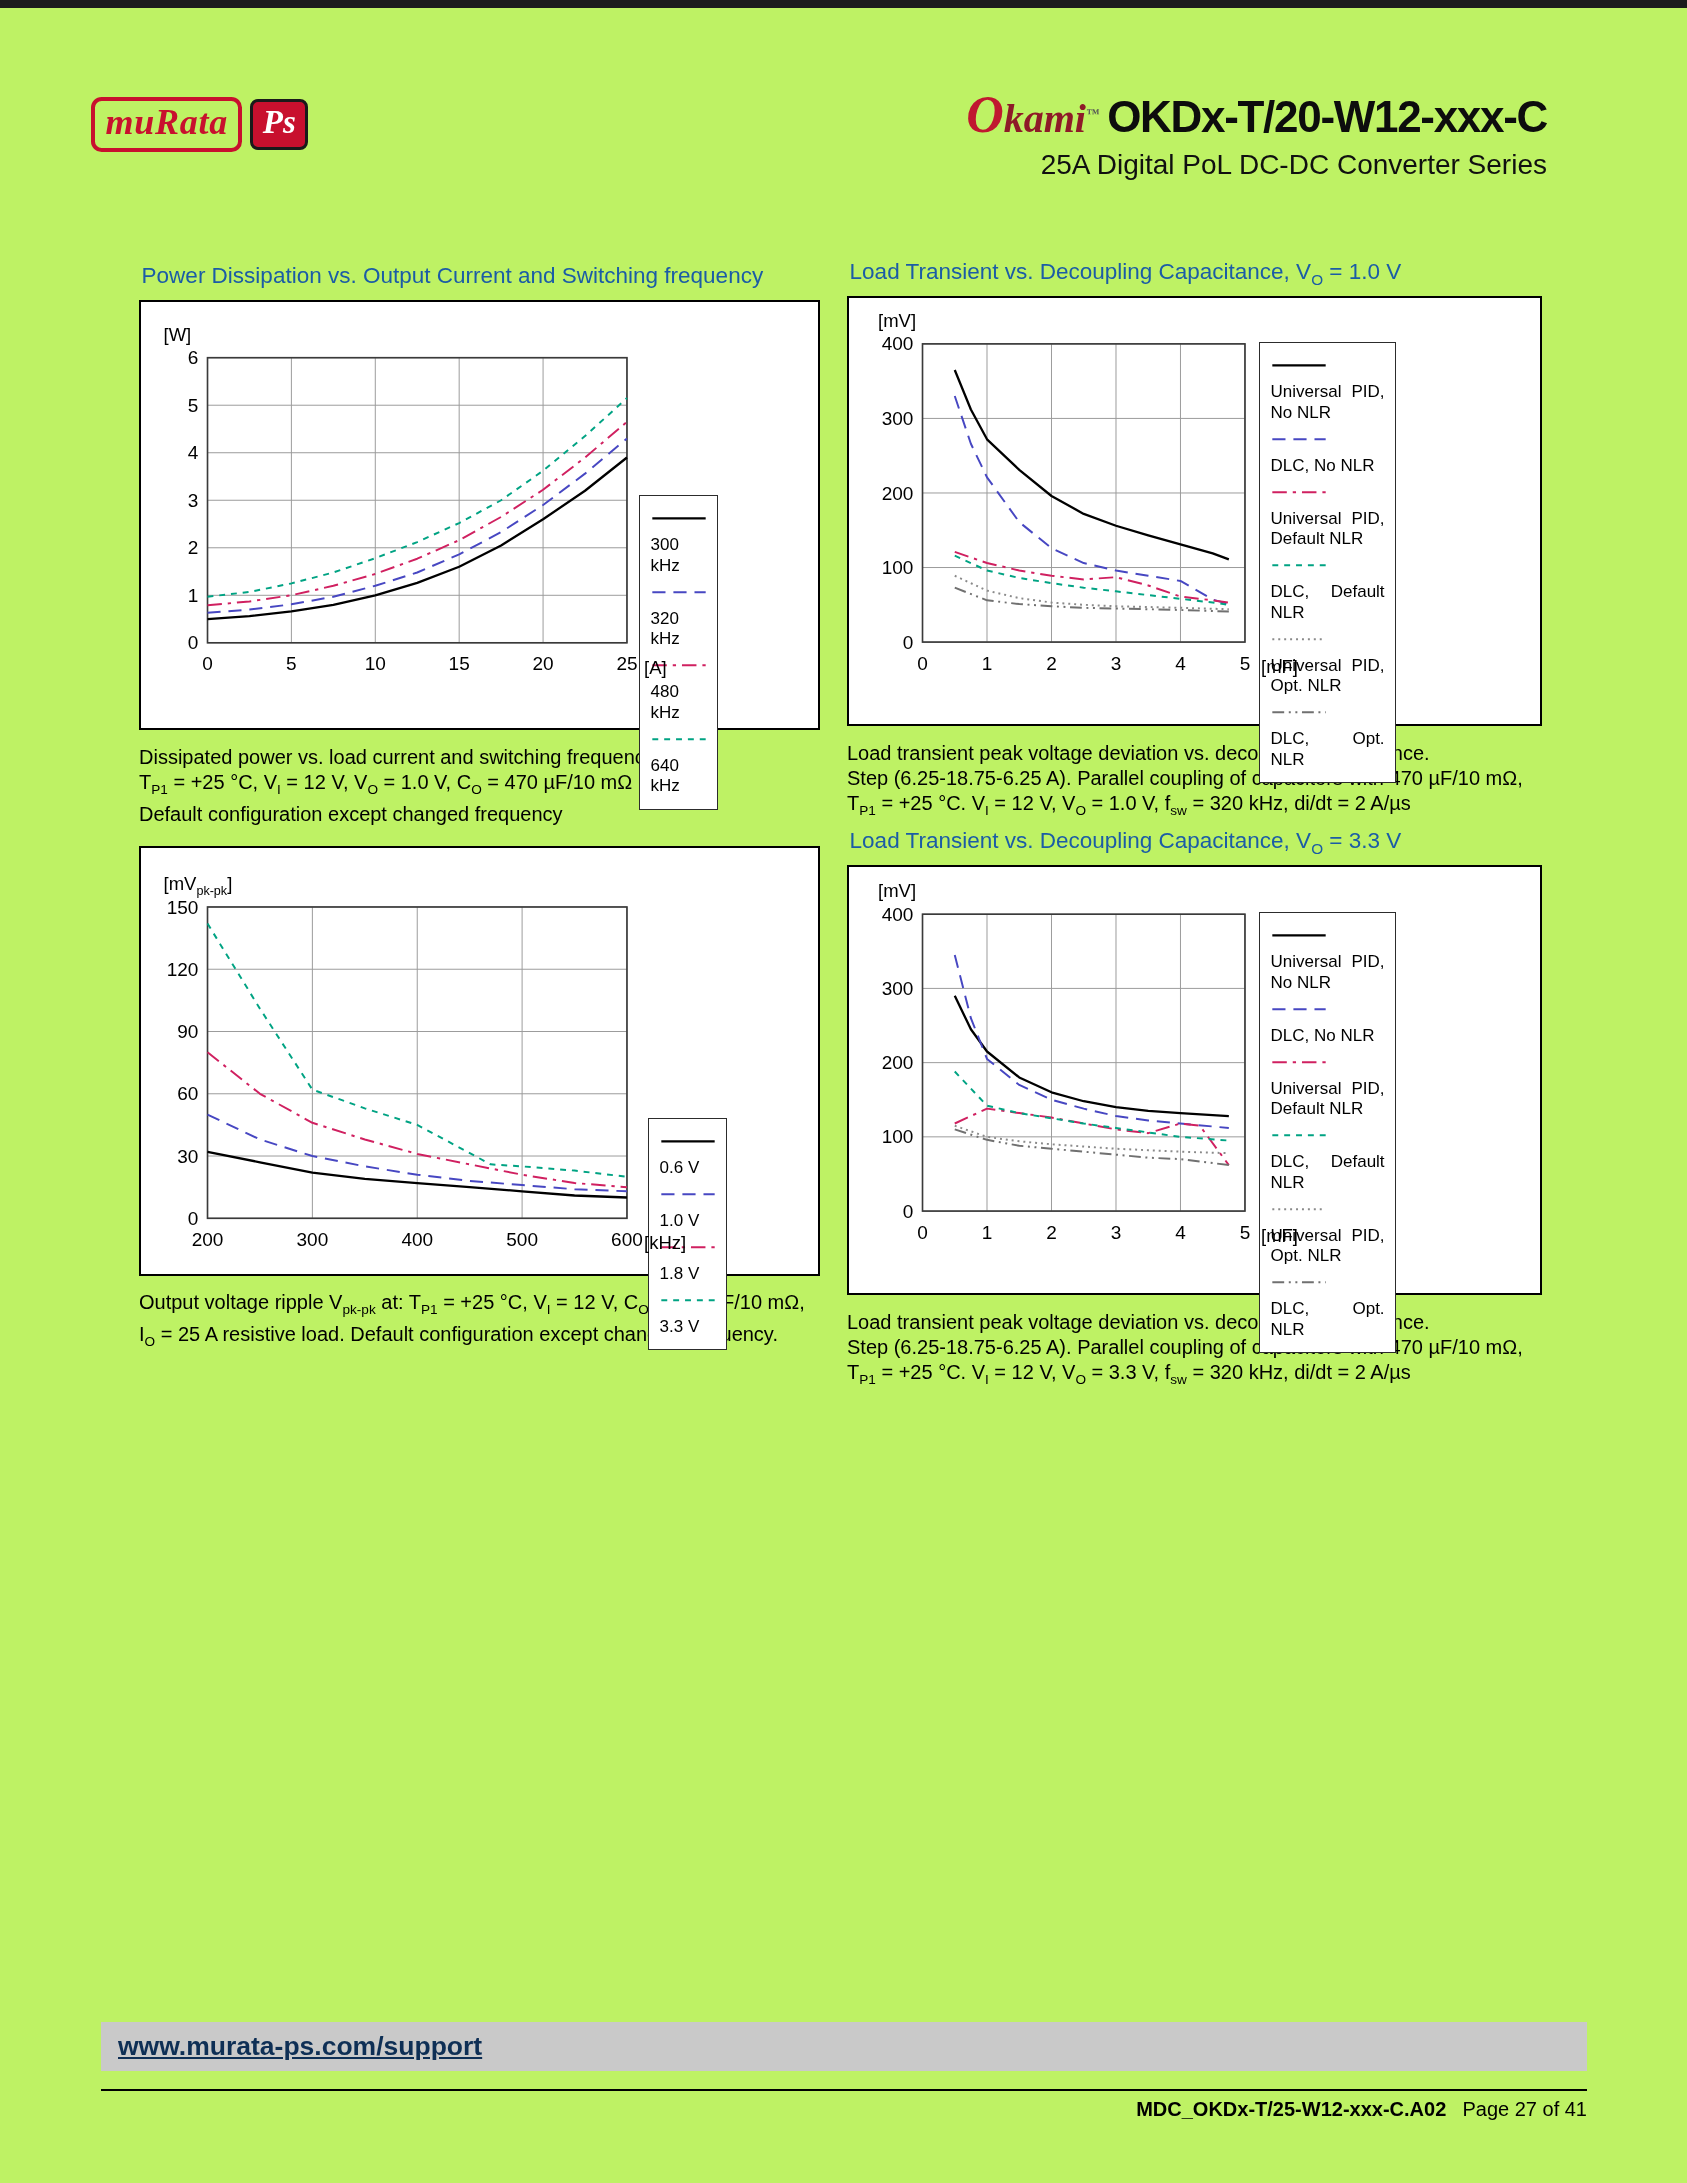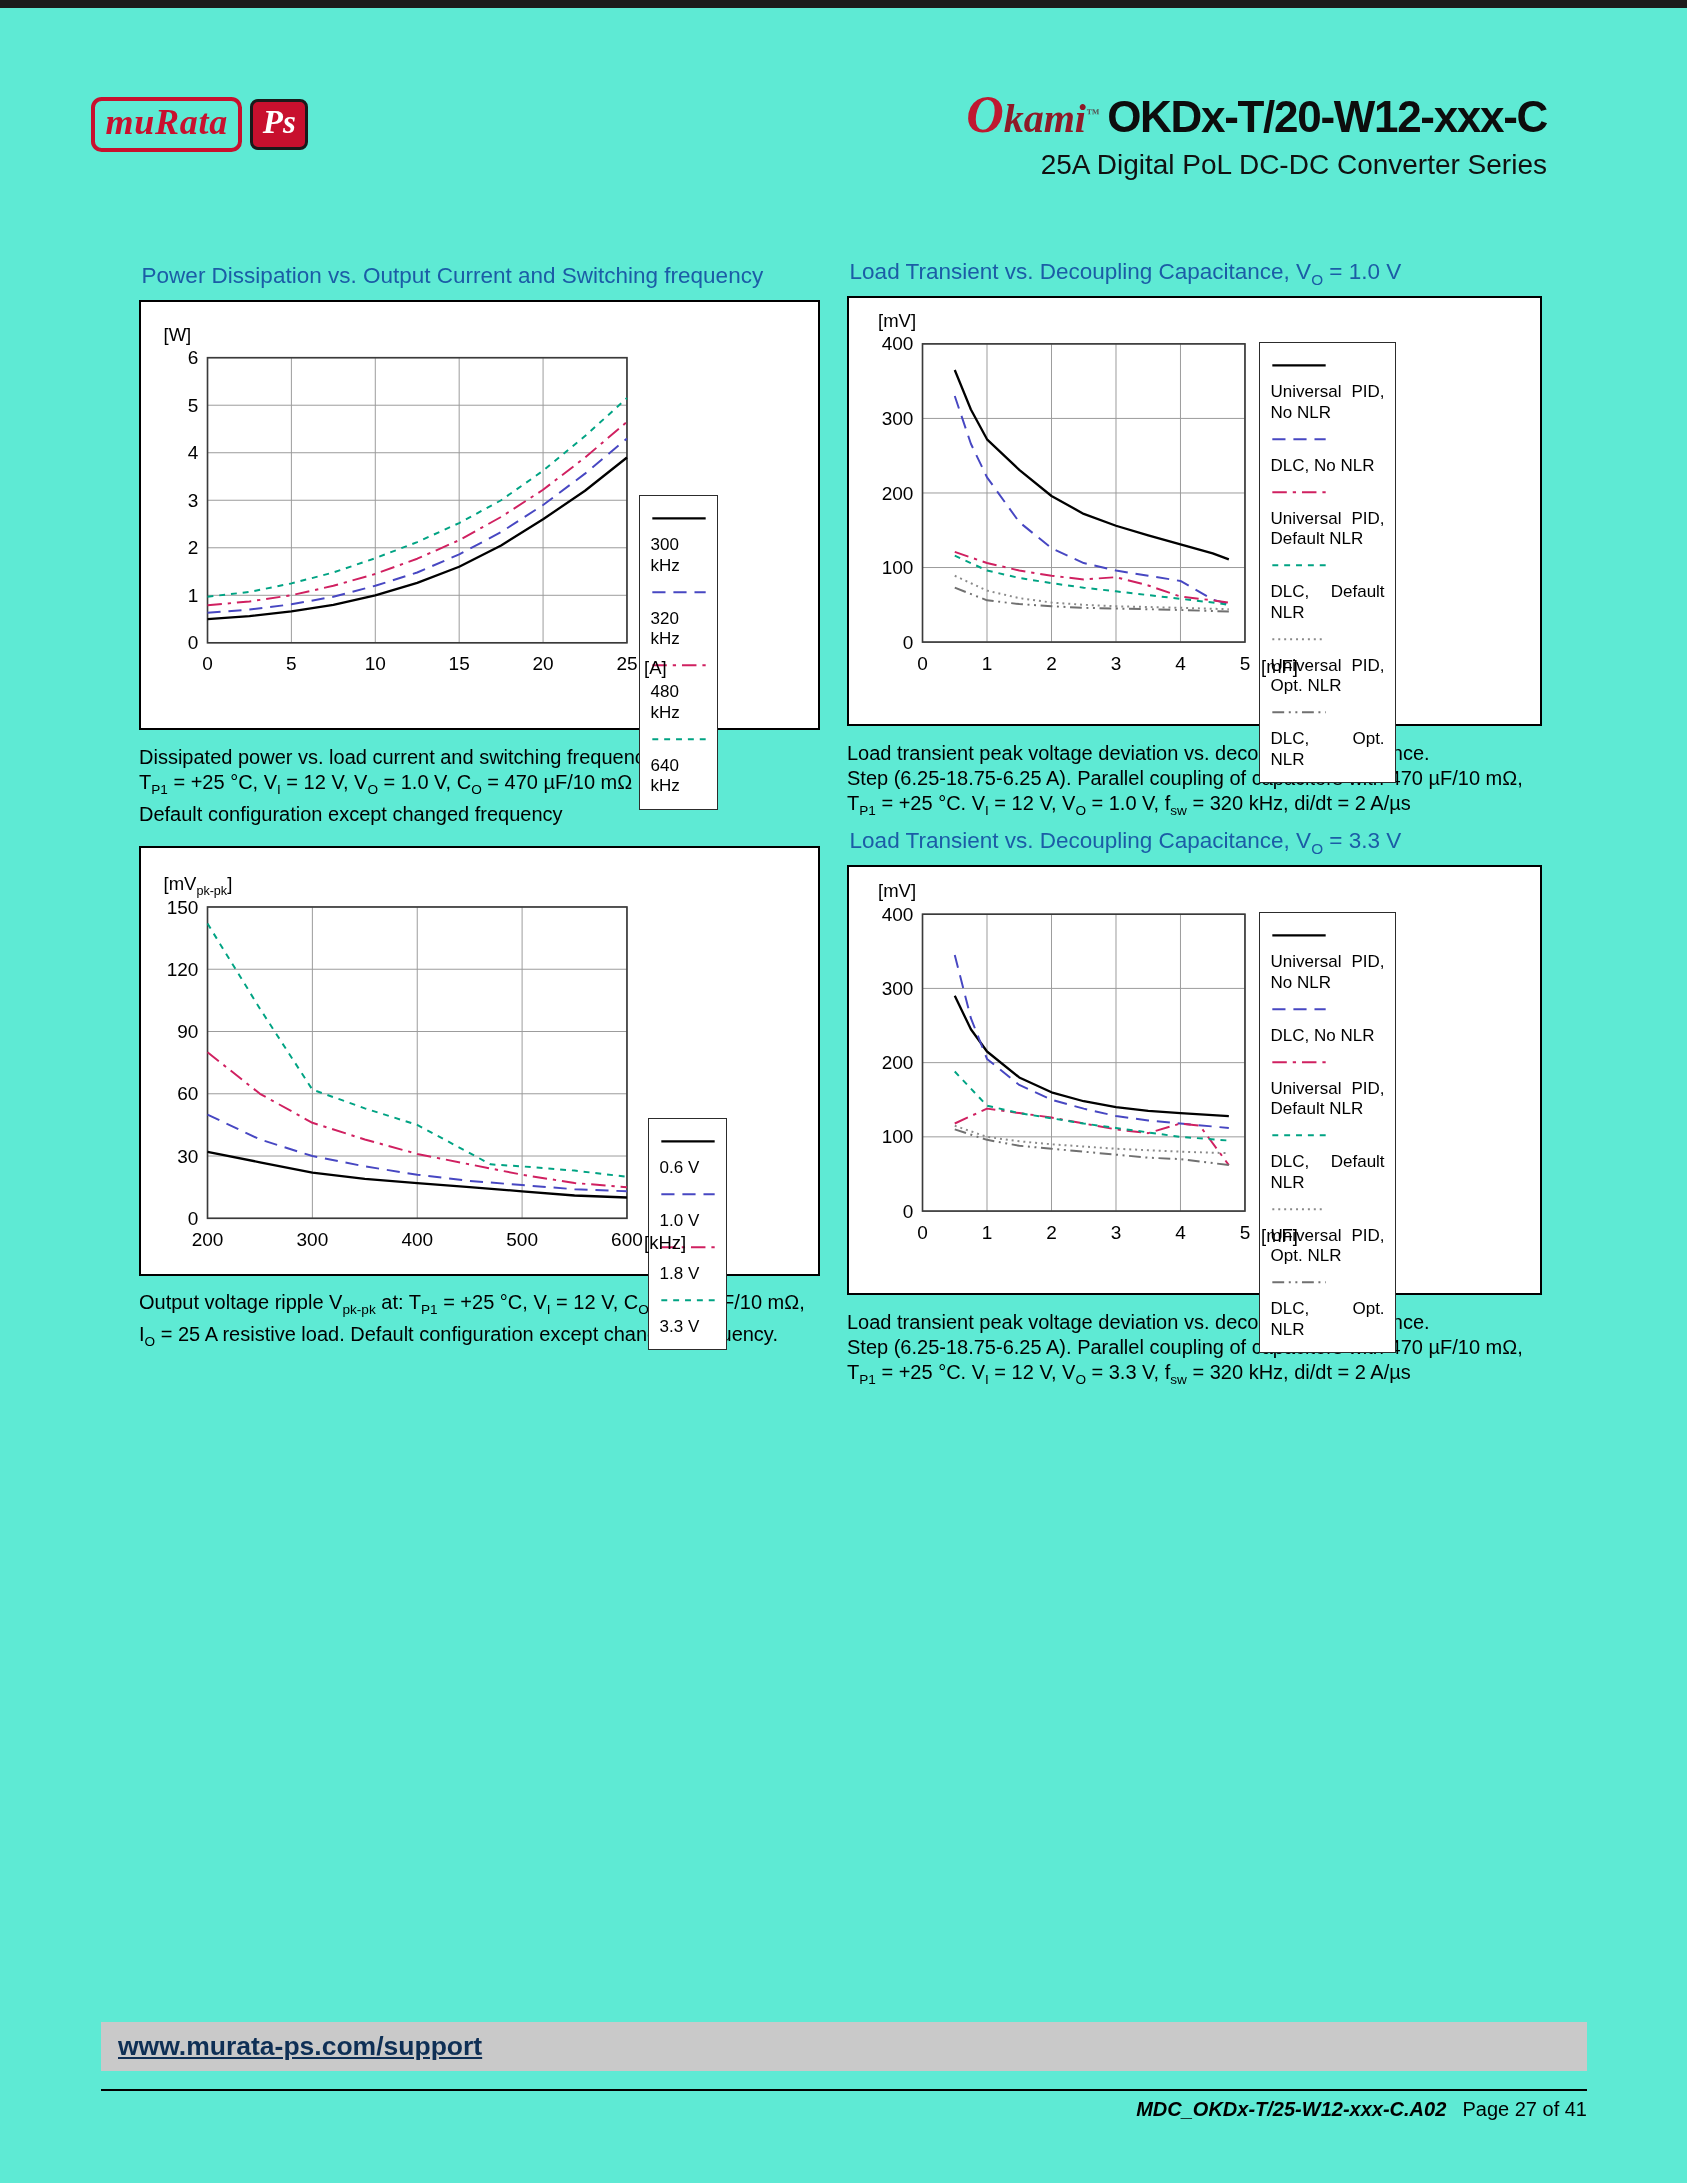--- a/index.html
+++ b/index.html
@@ -1,19 +1,19 @@
 <!DOCTYPE html>
 <html style="font-size:10.6px"><head>
 <meta charset="utf-8">
 <title>Datasheet Page</title>
 <style>
   * { box-sizing: border-box; margin: 0; padding: 0; }
   html, body { background: #ffffff; }
   .page {
-    position: relative; width: 1687px; height: 2183px; background: #5eead4;
+    position: relative; width: 1687px; height: 2183px; background: #bef264;
     font-family: "Liberation Sans", sans-serif; color: #000; overflow: hidden;
   }
   .top-bar { position: absolute; top: 0; left: 0; width: 100%; height: 8px; background: #1c1c1c; }
 
   
   .logo-group { position: absolute; left: 91px; top: 97px; display: flex; align-items: center; }
   .murata-box {
     border: 4.6px solid #c8102e; color: #c8102e; border-radius: 10.6px;
     font-family: "Liberation Serif", serif; font-style: italic; font-weight: 700;
     font-size: 36px; padding: 0 10.6px 5.3px; letter-spacing: 0.7px;
@@ -51,21 +51,21 @@
   
   .support-bar {
     position: absolute; left: 101px; top: 2022px; width: 1486px; height: 49px;
     background: #c9c9c9; display: flex; align-items: center; padding-left: 17px;
   }
   .support-link { font-size: 26.5px; font-weight: 700; color: #0e2f55; text-decoration: underline; }
   .doc-line {
     position: absolute; left: 101px; top: 2089px; width: 1486px;
     border-top: 2px solid #000; text-align: right; padding-top: 6.6px; font-size: 20px;
   }
-  .doc-id { font-weight: 700; font-style: italic; }
+  .doc-id { font-weight: 700; }
   .page-info { margin-left: 10.6px; }
 </style>
 </head>
 <body>
 
 <div class="page">
   <div class="top-bar"></div>
 
   <header>
     <div class="logo-group">

